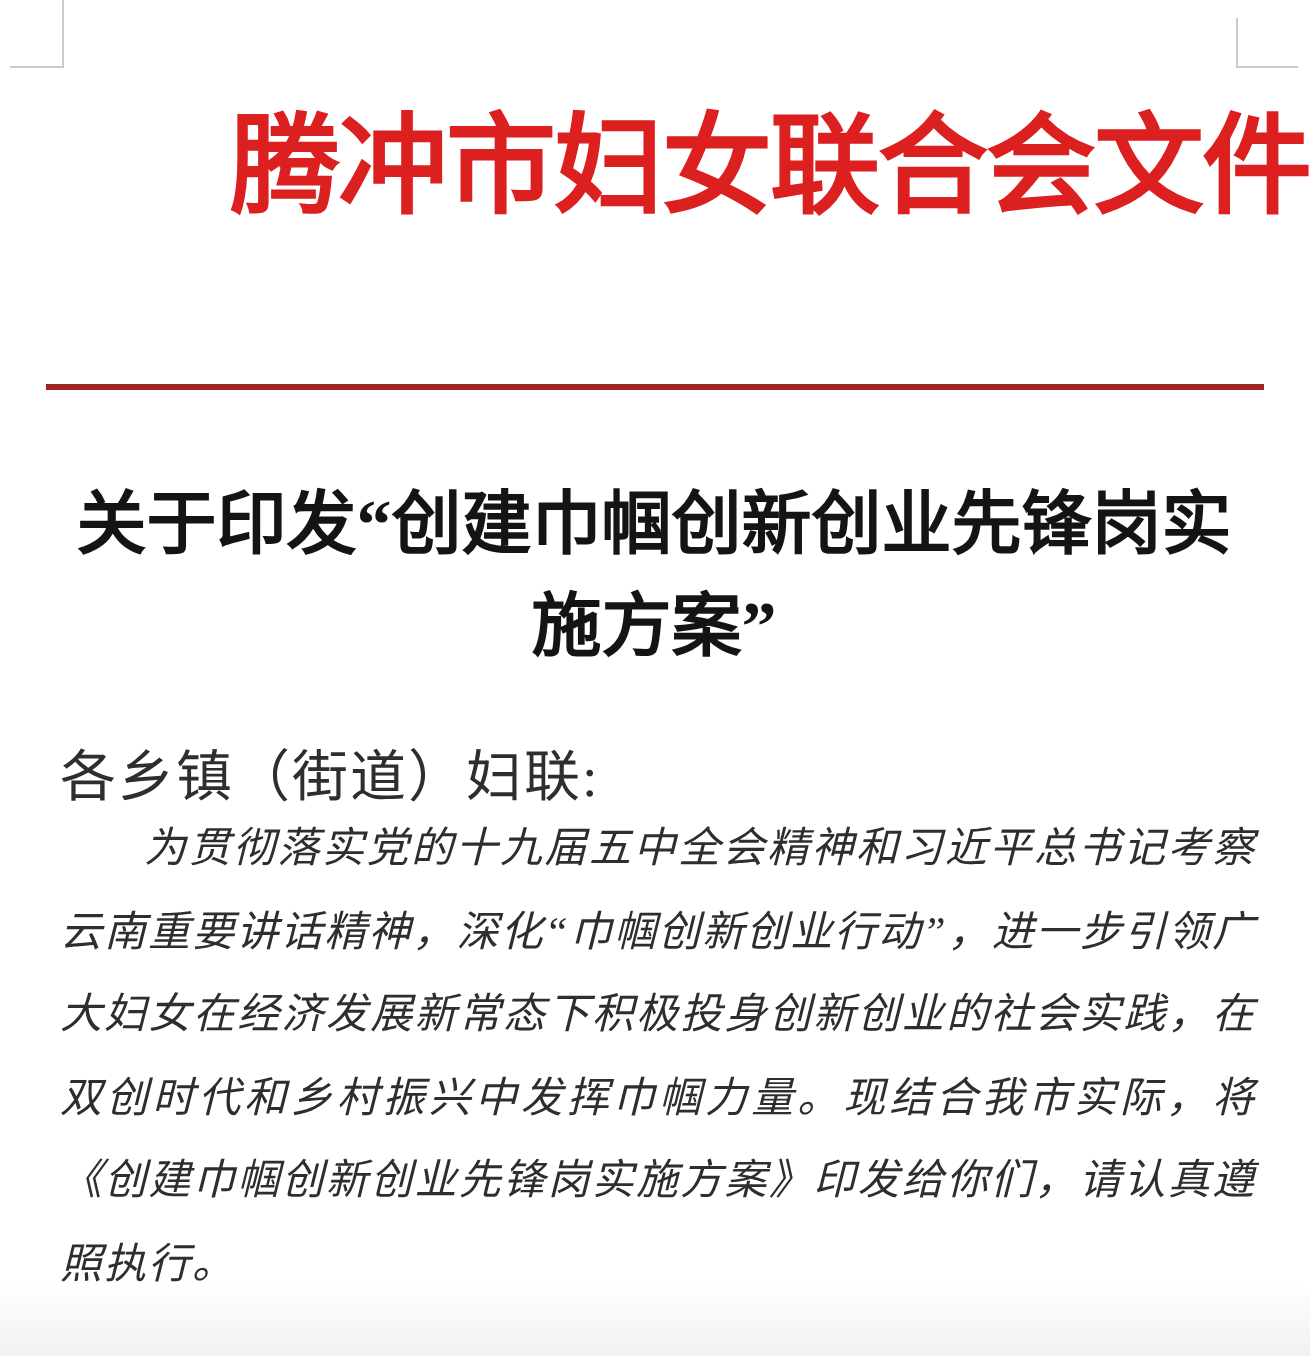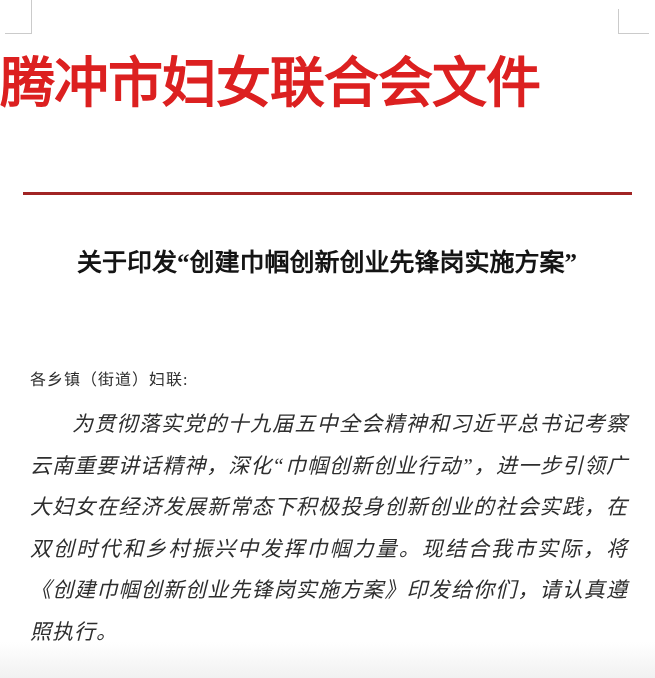--- a/index.html
+++ b/index.html
@@ -32,21 +32,21 @@
     width: 30px;
     height: 24px;
     border-left: 1px solid #cbcbcb;
     border-bottom: 1px solid #cbcbcb;
   }
   .letterhead {
     position: absolute;
     top: 52px;
     left: 0;
     width: 655px;
-    text-align: left;
+    text-align: right;
     font-family: "Liberation Sans", sans-serif;
     font-weight: bold;
     font-size: 55px;
     line-height: 1.15;
     letter-spacing: -1px;
     color: #dc2020;
     white-space: nowrap;
   }
   .red-rule {
     position: absolute;
@@ -56,32 +56,32 @@
     height: 3px;
     background: #a12424;
   }
   .doc-title {
     position: absolute;
     top: 237px;
     left: 27px;
     width: 600px;
     text-align: center;
     font-weight: bold;
-    font-size: 25px;
+    font-size: 35px;
     line-height: 51px;
     color: #141414;
   }
   .doc-title .title-line {
     display: block;
   }
   .salutation {
     position: absolute;
     top: 366px;
     left: 30px;
-    font-size: 16px;
+    font-size: 28px;
     letter-spacing: 1px;
     color: #2e2e2e;
   }
   .body-paragraph {
     position: absolute;
     top: 404px;
     left: 30px;
     width: 598px;
     font-size: 21px;
     line-height: 41.5px;

